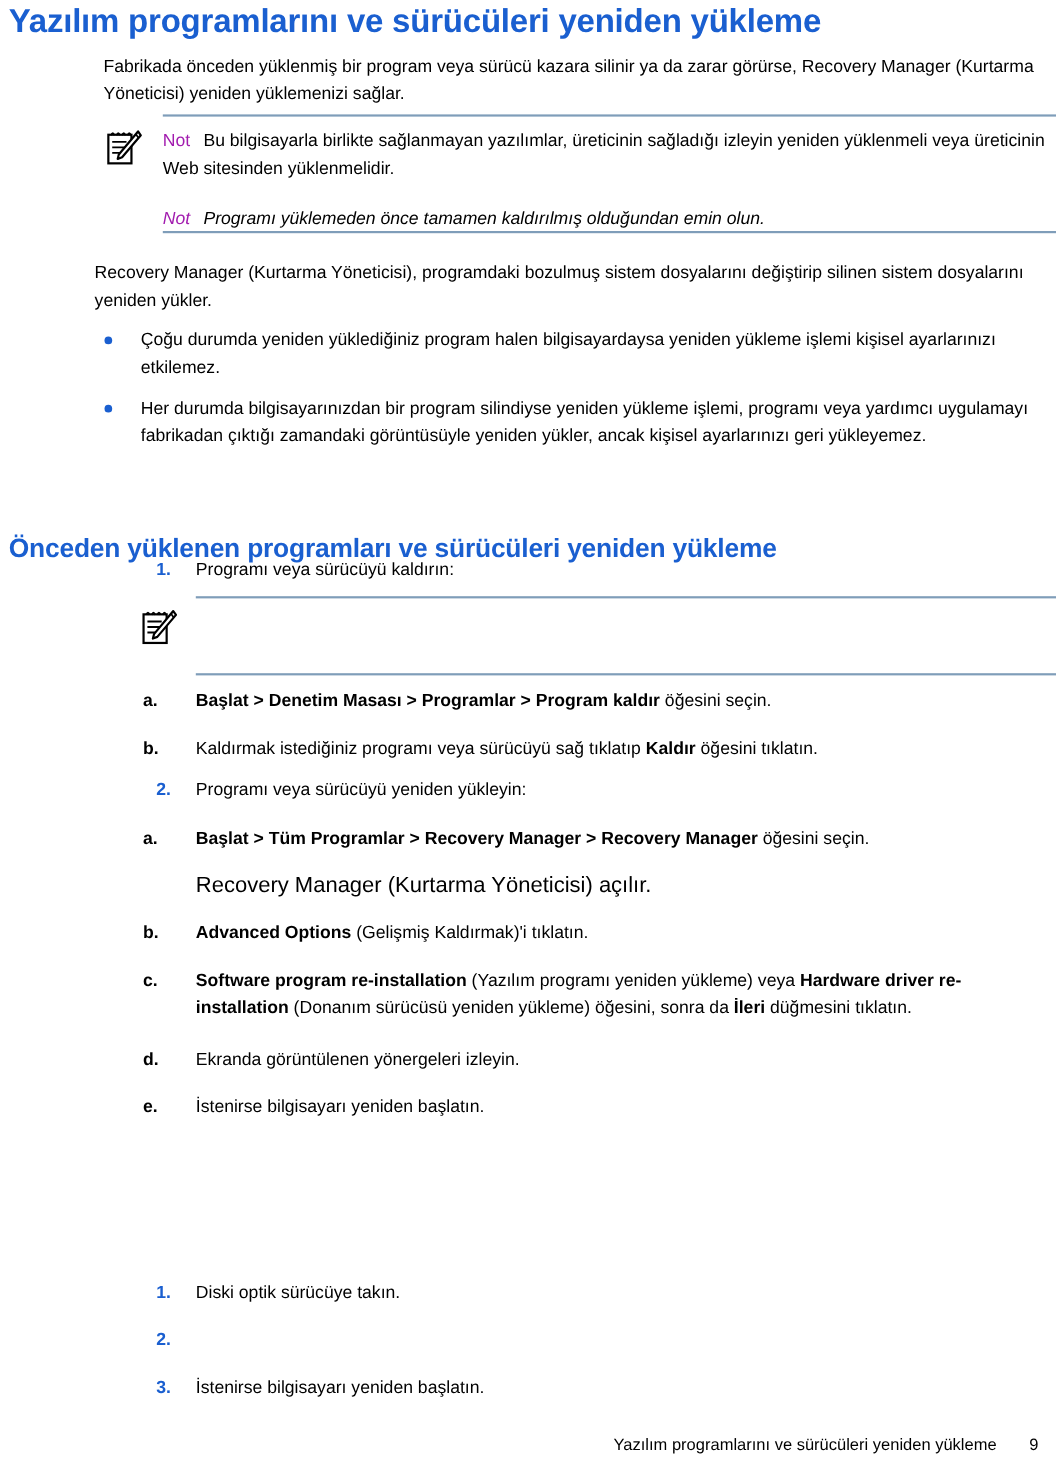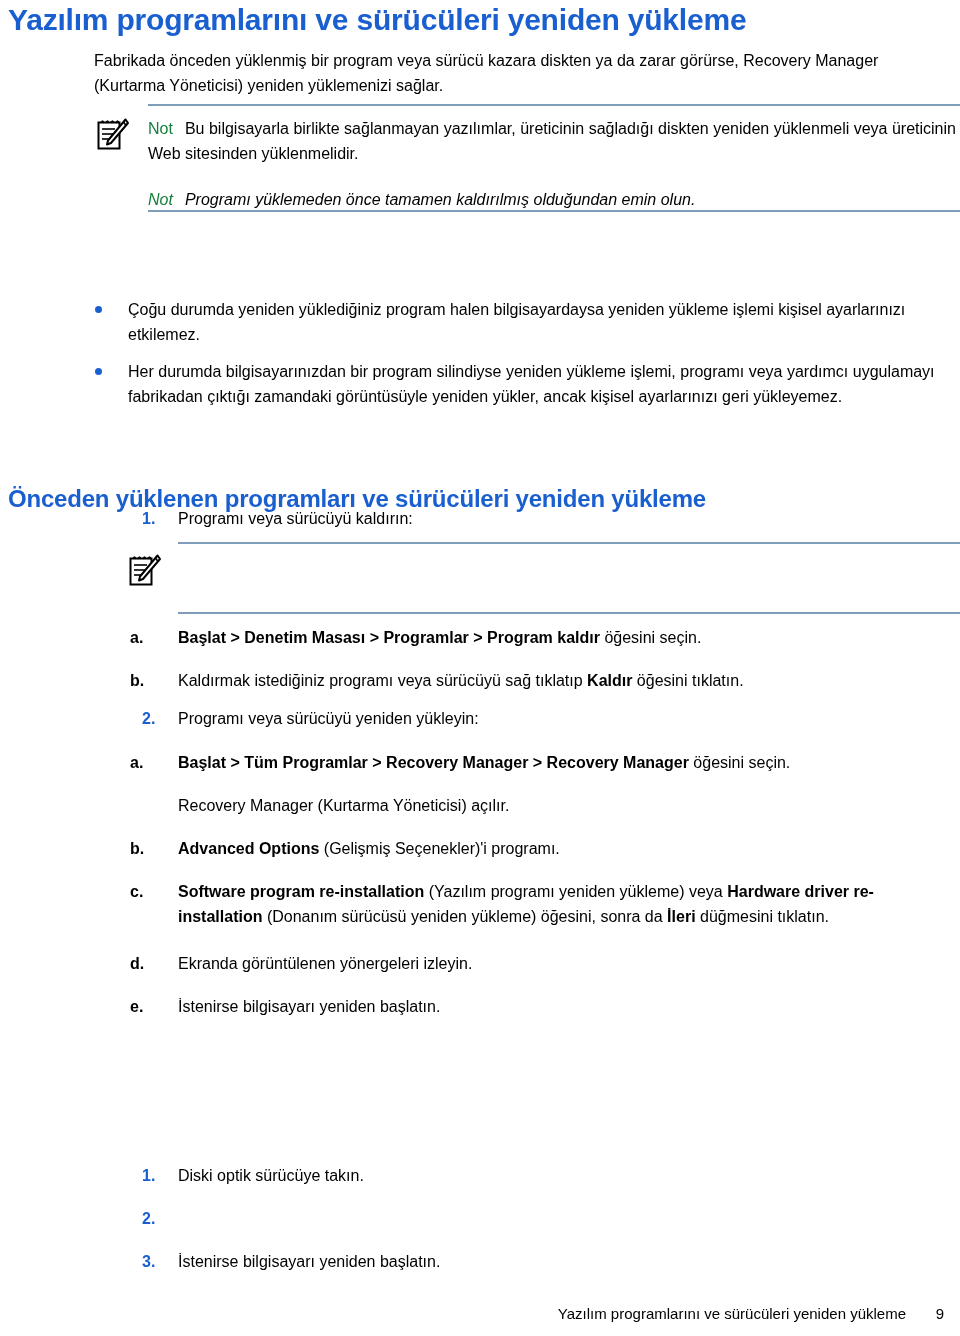--- a/index.html
+++ b/index.html
@@ -94,21 +94,21 @@
     height: 36px;
   }
   .note-1 .note-icon { left: -52px; top: 10px; }
   .note-2 .note-icon { left: -50px; top: 8px; }
   .note-body {
     font-size: 16px;
     line-height: 25px;
   }
   .note-line + .note-line { margin-top: 21px; font-style: italic; }
   .note-label {
-    color: #15803d;
+    color: #a21caf;
     font-weight: normal;
     margin-right: 12px;
   }
 
   
   .bullet-item {
     position: absolute;
     left: 128px;
     width: 818px;
     font-size: 16px;
@@ -158,21 +158,21 @@
     width: 26px;
     text-align: left;
     color: #000000;
     font-weight: bold;
     font-size: 16px;
   }
   .sub-para {
     position: absolute;
     left: 178px;
     width: 768px;
-    font-size: 16px;
+    font-size: 20px;
     line-height: 25px;
   }
   b, .bold { font-weight: bold; }
 
   
   .n1   { top: 506px; }
   .a1a  { top: 625px; }
   .a1b  { top: 668px; }
   .n2   { top: 706px; }
   .a2a  { top: 750px; }
@@ -212,47 +212,48 @@
     color: #000000;
   }
 </style>
 </head>
 <body>
 
 <div class="page">
 
   <div class="h1">Yazılım programlarını ve sürücüleri yeniden yükleme</div>
 
-  <div class="para para-intro">Fabrikada önceden yüklenmiş bir program veya sürücü kazara diskten ya da zarar görürse, Recovery Manager (Kurtarma Yöneticisi) yeniden yüklemenizi sağlar.</div>
+  <div class="para para-intro">Fabrikada önceden yüklenmiş bir program veya sürücü kazara silinir ya da zarar görürse, Recovery Manager (Kurtarma Yöneticisi) yeniden yüklemenizi sağlar.</div>
 
   <div class="note note-1">
     <span class="note-icon">
       <svg viewBox="0 0 34 36" width="34" height="36" aria-hidden="true">
         <rect x="2.5" y="6.5" width="21" height="26" fill="#ffffff" stroke="#000000" stroke-width="2"></rect>
         <line x1="6" y1="13" x2="19" y2="13" stroke="#000000" stroke-width="1.6"></line>
         <line x1="6" y1="18" x2="19" y2="18" stroke="#000000" stroke-width="1.6"></line>
         <line x1="6" y1="23" x2="16" y2="23" stroke="#000000" stroke-width="1.6"></line>
         <path d="M5 7 q1.5 -4 3 0" fill="none" stroke="#000000" stroke-width="1.6"></path>
         <path d="M10 7 q1.5 -4 3 0" fill="none" stroke="#000000" stroke-width="1.6"></path>
         <path d="M15 7 q1.5 -4 3 0" fill="none" stroke="#000000" stroke-width="1.6"></path>
         <path d="M20 7 q1.5 -4 3 0" fill="none" stroke="#000000" stroke-width="1.6"></path>
         <path d="M29.5 3.5 L32 7 L15 27 L11 28.5 L12 24.5 Z" fill="#ffffff" stroke="#000000" stroke-width="2" stroke-linejoin="round"></path>
         <line x1="27.5" y1="6" x2="30" y2="9.5" stroke="#000000" stroke-width="1.6"></line>
       </svg>
     </span>
     <div class="note-body">
       <div class="note-line">
-        <span class="note-label">Not</span><span>Bu bilgisayarla birlikte sağlanmayan yazılımlar, üreticinin sağladığı diskten yeniden yüklenmeli veya üreticinin Web sitesinden yüklenmelidir.</span>
+        <span class="note-label">Not</span><span>Bu bilgisayarla birlikte sağlanmayan yazılımlar, üreticinin sağladığı izleyin yeniden yüklenmeli veya üreticinin Web sitesinden yüklenmelidir.</span>
       </div>
       <div class="note-line">
         <span class="note-label">Not</span><span>Programı yüklemeden önce tamamen kaldırılmış olduğundan emin olun.</span>
       </div>
     </div>
   </div>
 
+  <div class="para para-recovery">Recovery Manager (Kurtarma Yöneticisi), programdaki bozulmuş sistem dosyalarını değiştirip silinen sistem dosyalarını yeniden yükler.</div>
 
   <div class="bullet-item bullet-1">
     <span class="bullet-dot"></span>
     <span>Çoğu durumda yeniden yüklediğiniz program halen bilgisayardaysa yeniden yükleme işlemi kişisel ayarlarınızı etkilemez.</span>
   </div>
   <div class="bullet-item bullet-2">
     <span class="bullet-dot"></span>
     <span>Her durumda bilgisayarınızdan bir program silindiyse yeniden yükleme işlemi, programı veya yardımcı uygulamayı fabrikadan çıktığı zamandaki görüntüsüyle yeniden yükler, ancak kişisel ayarlarınızı geri yükleyemez.</span>
   </div>
 
@@ -296,21 +297,21 @@
   </div>
 
   <div class="alpha-item a2a">
     <span class="alpha-marker">a.</span>
     <b>Başlat &gt; Tüm Programlar &gt; Recovery Manager &gt; Recovery Manager</b><span> öğesini seçin.</span>
   </div>
   <div class="sub-para p2a">Recovery Manager (Kurtarma Yöneticisi) açılır.</div>
 
   <div class="alpha-item a2b">
     <span class="alpha-marker">b.</span>
-    <b>Advanced Options</b><span> (Gelişmiş Seçenekler)'i programı.</span>
+    <b>Advanced Options</b><span> (Gelişmiş Kaldırmak)'i tıklatın.</span>
   </div>
 
   <div class="alpha-item a2c">
     <span class="alpha-marker">c.</span>
     <b>Software program re-installation</b><span> (Yazılım programı yeniden yükleme) veya </span><b>Hardware driver re-installation</b><span> (Donanım sürücüsü yeniden yükleme) öğesini, sonra da </span><b>İleri</b><span> düğmesini tıklatın.</span>
   </div>
 
   <div class="alpha-item a2d">
     <span class="alpha-marker">d.</span>
     <span>Ekranda görüntülenen yönergeleri izleyin.</span>

